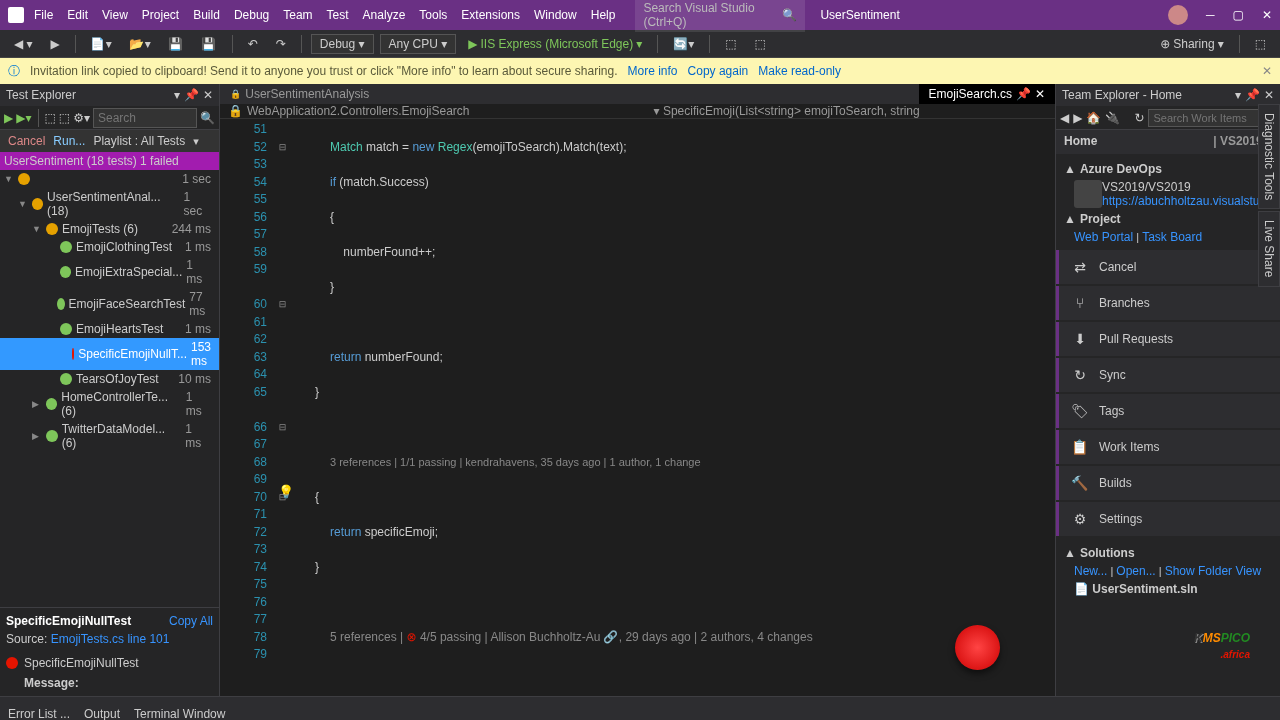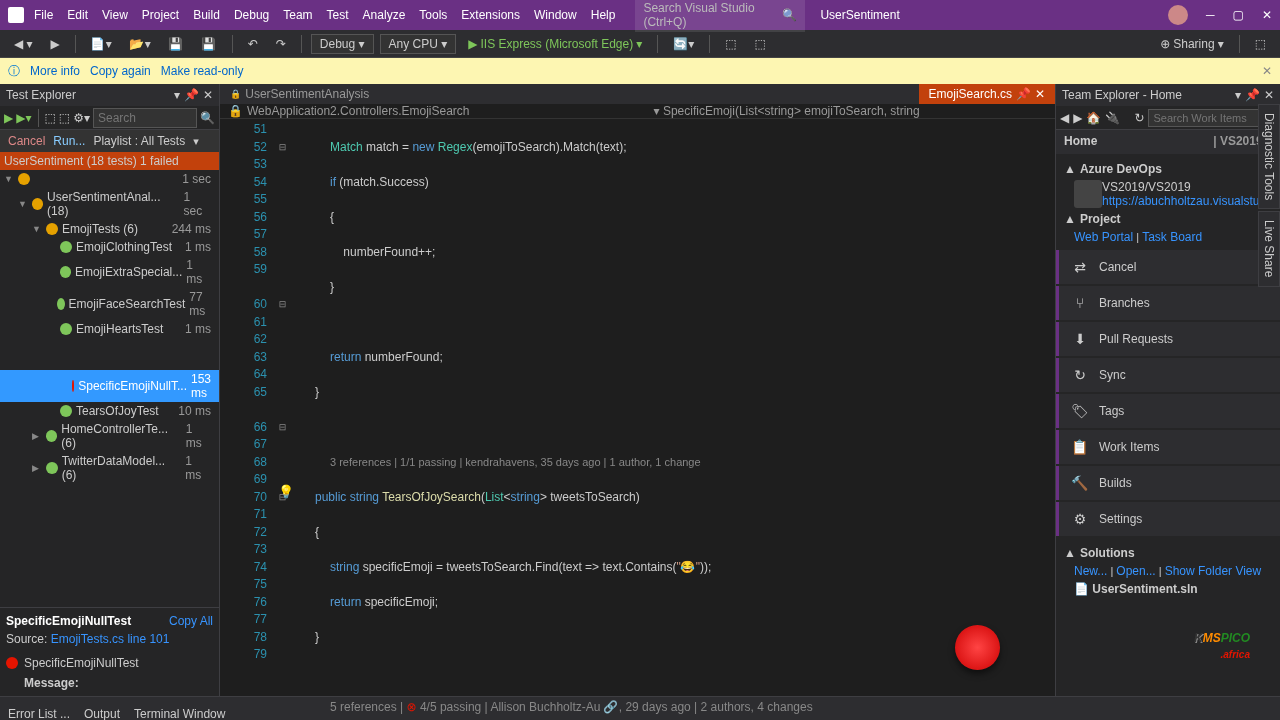--- a/index.html
+++ b/index.html
@@ -41,21 +41,21 @@
 .ico-fail{width:12px;height:12px;border-radius:50%;background:#e51400;display:inline-block;}
 .ico-warn{width:12px;height:12px;border-radius:50%;background:#e5a100;display:inline-block;}
 .arrow{font-size:9px;color:#888;width:10px;}
 .test-detail{border-top:1px solid #3e3e42;padding:6px;font-size:11px;}
 .test-detail .name{font-weight:bold;color:#fff;}
 .test-detail .copy{float:right;color:#3794ff;}
 .test-detail .src a{color:#3794ff;margin-top:40px;}
 .editor-area{flex:1;display:flex;flex-direction:column;background:#1e1e1e;}
 .tab-bar{height:22px;background:#2d2d30;display:flex;align-items:center;font-size:11px;}
 .tab{padding:3px 10px;color:#999;display:flex;align-items:center;gap:4px;}
-.tab.active{background:#c2410c;color:#fff;}
+.tab.active{background:#000000;color:#fff;}
 .tab .lock{font-size:9px;}
 .breadcrumb{height:22px;background:#1e1e1e;border-bottom:1px solid #333;display:flex;align-items:center;padding:0 8px;font-size:11px;color:#999;gap:4px;}
 .code{flex:1;display:flex;font-family:Consolas,monospace;font-size:13px;position:relative;}
 .gutter{width:55px;text-align:right;color:#2b91af;padding-right:8px;line-height:17.5px;padding-top:2px;}
 .gutter .ln{height:17.5px;}
 .lightbulb{position:absolute;left:58px;top:365px;font-size:13px;}
 .fold{width:15px;padding-top:2px;line-height:17.5px;}
 .fold .f{height:17.5px;color:#888;font-size:9px;text-align:center;}
 .codetext{flex:1;padding-top:2px;line-height:17.5px;white-space:pre;}
 .codetext .row{height:17.5px;padding-left:40px;}
@@ -141,20 +141,21 @@
   <span class="tb-btn">⬚</span>
   <span class="tb-btn">⬚</span>
   <span style="margin-left:auto"></span>
   <span class="tb-btn">⊕ <span>Sharing</span> ▾</span>
   <span class="tb-sep"></span>
   <span class="tb-btn">⬚</span>
 </div>
 
 <div class="infobar">
   <span style="color:#0078d4">ⓘ</span>
+  <span class="msg">Invitation link copied to clipboard! Send it to anyone you trust or click "More info" to learn about secure sharing.</span>
   <a>More info</a>
   <a>Copy again</a>
   <a>Make read-only</a>
   <span class="close">✕</span>
 </div>
 
 <div class="main">
 
   <div class="left-panel">
     <div class="panel-header">
@@ -173,21 +174,21 @@
       <span>⬚</span>
       <span>⚙▾</span>
       <input placeholder="Search" style="">
       <span>🔍</span>
     </div>
     <div class="test-cmd-bar">
       <span class="cancel">Cancel</span>
       <span class="run">Run...</span>
       <span class="playlist">Playlist : All Tests</span> ▾
     </div>
-    <div class="tree-row" style="background:#c2410c">
+    <div class="tree-row" style="background:#a21caf">
         <span>UserSentiment (18 tests) 1 failed</span>
       </div>
     <div class="test-tree" id="test-tree">
         <div class="tree-row" style="padding-left: 4px;">
           <span class="arrow">▼</span>
           <span class="ico-warn"></span>
           <span class="dur">1 sec</span>
         </div>
         <div class="tree-row" style="padding-left: 18px;">
           <span class="arrow">▼</span>
@@ -218,21 +219,21 @@
           <span class="ico-pass"></span>
           <span>EmojiFaceSearchTest</span>
           <span class="dur">77 ms</span>
         </div>
         <div class="tree-row" style="padding-left: 46px;">
           <span class="arrow"></span>
           <span class="ico-pass"></span>
           <span>EmojiHeartsTest</span>
           <span class="dur">1 ms</span>
         </div>
-        <div class="tree-row sel" style="padding-left: 66px; margin-top: 32px;">
+        <div class="tree-row sel" style="padding-left: 66px;">
           <span class="arrow"></span>
           <span class="ico-fail"></span>
           <span>SpecificEmojiNullT...</span>
           <span class="dur">153 ms</span>
         </div>
         <div class="tree-row" style="padding-left: 46px;">
           <span class="arrow"></span>
           <span class="ico-pass"></span>
           <span>TearsOfJoyTest</span>
           <span class="dur">10 ms</span>
@@ -351,23 +352,21 @@
 <div class="row"><span class="type">Match</span> match = <span class="kw">new</span> <span class="type">Regex</span>(emojiToSearch).Match(text);</div>
 <div class="row"><span class="kw">if</span> (match.Success)</div>
 <div class="row">{</div>
 <div class="row">    numberFound++;</div>
 <div class="row">}</div>
 <div class="row"></div>
 <div class="row"><span class="kw">return</span> numberFound;</div>
 <div class="row" style="padding-left:25px">}</div>
 <div class="row"></div>
 <div class="codelens">3 references | 1/1 passing | kendrahavens, 35 days ago | 1 author, 1 change</div>
-<div class="row" style="padding-left:25px"><span class="kw">public</span> <span class="kw">string</span> <span class="method">TearsOfJoySearch</span>(<span class="type">List</span>&lt;<span class="kw">string</span>&gt; tweetsToSearch)</div>
 <div class="row" style="padding-left:25px">{</div>
-<div class="row"><span class="kw">string</span> specificEmoji = tweetsToSearch.Find(text =&gt; text.Contains(<span class="str">"😂"</span>));</div>
 <div class="row"><span class="kw">return</span> specificEmoji;</div>
 <div class="row" style="padding-left:25px">}</div>
 <div class="row"></div>
 <div class="codelens"><span>5 references | </span><span class="fail-ind">⊗ </span><span>4/5 passing</span><span> | Allison Buchholtz-Au 🔗, 29 days ago | 2 authors, 4 changes</span></div>
 
 
 
 
 
 

